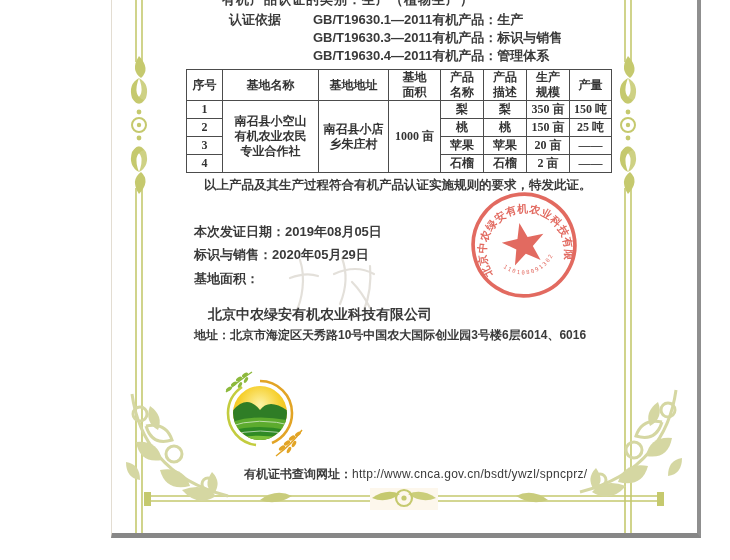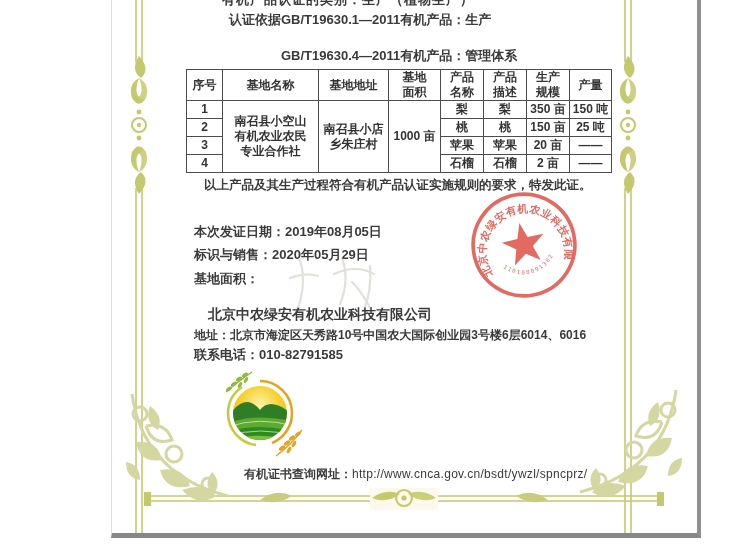--- a/index.html
+++ b/index.html
@@ -10,23 +10,23 @@
 formatted    background:linear-gradient(180deg,#fdf8f0 0%,#fcf6ea 55%,#fbf4e6 100%);
     border-right:4px solid #8f8f8f;border-bottom:5px solid #878787;
     border-left:1px solid #e3ddd2;overflow:hidden;}
   .abs{position:absolute;}
   .txt{color:#3a3a3a;white-space:nowrap;}
   .b{font-weight:700;}
   
   #toprow{top:-9px;left:110px;font-size:13px;letter-spacing:1px;}
   
   #basis-label{top:11px;left:117px;font-size:13px;}
-  .gbline{left:169px;font-size:13px;}
-  
-  table.cert{border-collapse:collapse;table-layout:fixed;}
+  .gbline{left:169px;font-size:13px;padding-left:32px;}
+  
+  table.cert{border-collapse:collapse;table-layout:fixed;font-family:Liberation Serif, serif;}
   table.cert td,table.cert th{border:1.5px solid #4c4c4c;padding:0;font-size:12px;
     color:#333;text-align:center;vertical-align:middle;line-height:1.25;}
   table.cert th{font-weight:700;}
   .wrapcell{font-weight:700;word-break:break-all;margin:0 auto;}
   
   #decl{top:177px;left:92px;font-size:12.5px;}
   .dateline{left:82px;font-size:13px;}
   
   #seal{left:351px;top:181px;width:122px;height:128px;opacity:.82;}
   
@@ -132,20 +132,21 @@
         <path d="M34,14 q14,10 8,24 q-14,-8 -8,-24 z"></path>
         <path d="M10,70 q14,2 14,18 q-14,-2 -14,-18 z"></path>
         <path d="M96,80 q10,10 2,22 q-12,-8 -2,-22 z"></path>
       </g>
     </svg>
 
     <div class="abs txt b" id="toprow">有机产品认证的类别：生产（植物生产）</div>
 
     <div class="abs txt b" id="basis-label">认证依据</div>
     <div class="abs txt b gbline" style="top:11px">GB/T19630.1—2011有机产品：生产</div>
+    <div class="abs txt b gbline" style="top:29px">GB/T19630.3—2011有机产品：标识与销售</div>
     <div class="abs txt b gbline" style="top:47px">GB/T19630.4—2011有机产品：管理体系</div>
 
     <table class="cert abs" style="left:74px;top:69px;width:425px">
       <colgroup>
         <col style="width:36px">
           <col style="width:96px">
           <col style="width:70px">
           <col style="width:52px">
         <col style="width:43px">
           <col style="width:43px">
@@ -226,21 +227,20 @@
         <path d="M8,30 q16,-6 28,-2"></path>
         <path d="M60,10 q8,22 -2,46"></path>
         <path d="M52,26 q22,-10 40,0"></path>
         <path d="M70,34 q10,10 18,26"></path>
         <path d="M88,18 q2,24 -6,44"></path>
       </g>
     </svg>
 
     <div class="abs txt b" style="top:306px;left:96px;font-size:14px">北京中农绿安有机农业科技有限公司</div>
     <div class="abs txt b" style="top:327px;left:82px;font-size:12px">地址：北京市海淀区天秀路10号中国农大国际创业园3号楼6层6014、6016</div>
-    <div class="abs txt b" style="top:346px;left:82px;font-size:13px">联系电话：010-82791585</div>
 
     <svg class="abs" style="left:100px;top:368px;width:96px;height:100px" viewBox="0 0 96 100">
       <defs>
         <clipPath id="lc">
             <circle cx="48" cy="45" r="27"></circle>
           </clipPath>
         <radialGradient id="sun" cx="50%" cy="35%" r="70%">
           <stop offset="0%" stop-color="#fdf3a6"></stop>
             <stop offset="55%" stop-color="#f6cf2c"></stop>
           <stop offset="100%" stop-color="#eab31d"></stop>

